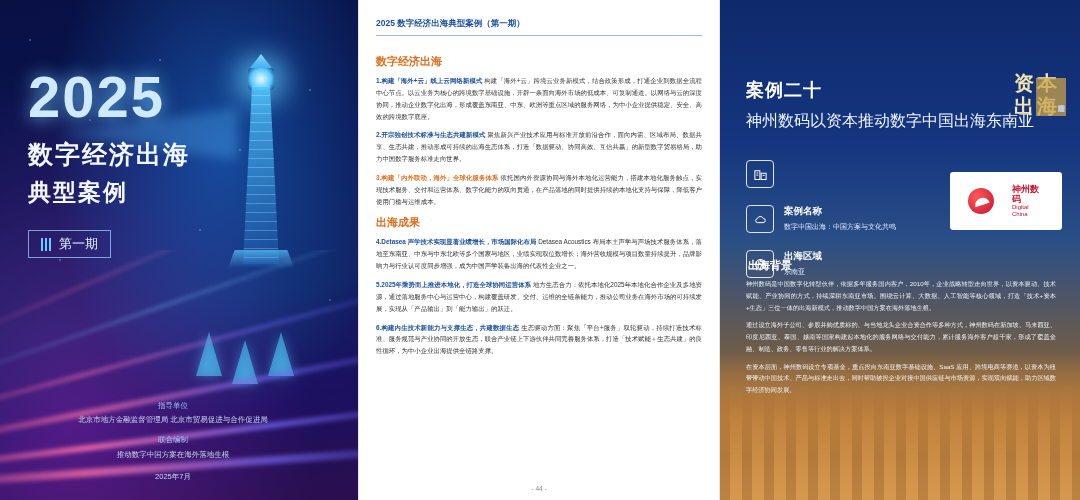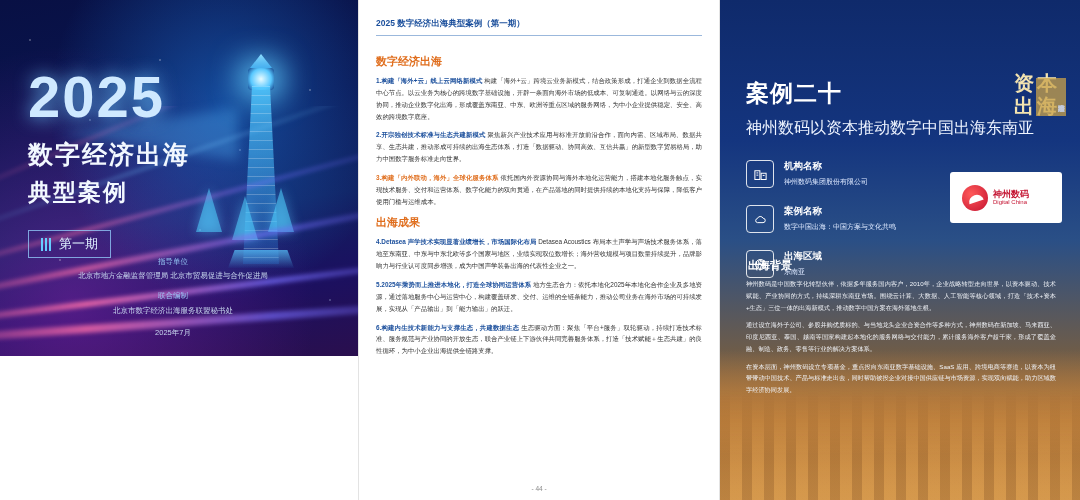--- a/index.html
+++ b/index.html
@@ -5,21 +5,21 @@
   html,body{margin:0;padding:0;}
   body{
     width:1080px;height:500px;overflow:hidden;
     font-family:"Liberation Sans","DejaVu Sans",sans-serif;
     background:#ffffff;
   }
   .page{position:relative;width:1080px;height:500px;display:flex;}
 
   
   .cover{
-    position:relative;width:358px;height:356px;overflow:hidden;
+    position:relative;width:358px;height:500px;overflow:hidden;
     background:
       radial-gradient(ellipse at 62% 30%, rgba(30,120,220,.55) 0%, rgba(10,30,90,0) 55%),
       radial-gradient(ellipse at 20% 85%, rgba(150,40,180,.45) 0%, rgba(10,20,70,0) 60%),
       linear-gradient(170deg,#081044 0%,#0a1550 35%,#10205f 60%,#1b1060 80%,#2a0f4e 100%);
     color:#fff;
   }
   .cover .stars{position:absolute;inset:0;
     background-image:
       radial-gradient(1px 1px at 30px 40px,#fff,transparent),
       radial-gradient(1px 1px at 90px 120px,#cfe6ff,transparent),
@@ -102,29 +102,29 @@
     color:#fff;}
   .right .city{position:absolute;left:0;right:0;bottom:0;height:150px;
     background:
       linear-gradient(180deg,rgba(190,120,50,.0) 0%,rgba(200,130,60,.55) 35%,rgba(225,165,85,.85) 100%);}
   .right .city:after{content:"";position:absolute;left:0;right:0;bottom:0;height:110px;
     background:
       repeating-linear-gradient(90deg,rgba(120,70,30,.35) 0 10px,rgba(160,100,45,.15) 10px 22px);
     -webkit-mask-image:linear-gradient(180deg,transparent,#000 60%);
     mask-image:linear-gradient(180deg,transparent,#000 60%);}
   .case-head{position:absolute;left:26px;top:78px;}
-  .case-no{font-size:23px;font-weight:700;letter-spacing:1px;}
+  .case-no{font-size:18px;font-weight:700;letter-spacing:1px;}
   .case-title{font-size:16px;margin-top:9px;color:#eef4ff;}
   .zbch{position:absolute;right:20px;top:72px;text-align:left;}
   .zbch .l1,.zbch .l2{font-size:20px;font-weight:700;color:#f3e3b0;letter-spacing:3px;line-height:1.15;}
   .zbch .stamp{position:absolute;right:-6px;top:6px;width:30px;height:38px;background:#c9a24a;opacity:.75;
     clip-path:polygon(0 0,100% 0,100% 100%,0 100%);font-size:7px;color:#fff;writing-mode:vertical-rl;
     text-align:center;padding-top:4px;box-sizing:border-box;}
-  .logo{position:absolute;right:18px;top:172px;width:112px;height:51px;background:#fff;border-radius:3px;
-    display:flex;align-items:center;gap:5px;padding:0 12px;box-sizing:border-box;}
+  .logo{position:absolute;right:18px;top:172px;width:112px;height:58px;background:#fff;border-radius:3px;
+    display:flex;align-items:center;gap:18px;padding:0 18px;box-sizing:border-box;}
   .logo .mark{width:26px;height:26px;border-radius:50%;
     background:radial-gradient(circle at 35% 35%,#ff5a5a,#c41230);position:relative;flex:none;}
   .logo .mark:after{content:"";position:absolute;left:6px;top:10px;width:15px;height:7px;background:#fff;
     border-radius:50%/100% 100% 0 0;transform:rotate(-18deg);}
   .logo .txt{line-height:1.15;}
   .logo .cn{font-size:9px;font-weight:700;color:#c41230;}
   .logo .en{font-size:6px;color:#c41230;}
   .info{position:absolute;left:26px;top:160px;width:210px;}
   .info .row{display:flex;gap:10px;margin-bottom:17px;}
   .info .ic{width:26px;height:26px;flex:none;border:1.3px solid rgba(255,255,255,.85);border-radius:4px;
@@ -179,21 +179,21 @@
       <div class="issue">
         <span class="bars"></span>
         <span>第一期</span>
       </div>
     </div>
 
     <div class="cover-foot">
       <div class="lbl">指导单位</div>
       <div>北京市地方金融监督管理局    北京市贸易促进与合作促进局</div>
       <div class="lbl" style="margin-top:6px">联合编制</div>
-      <div>北京市数字经济出海服务联盟秘书处</div>
+      <div>推动数字中国方案在海外落地生根</div>
       <div style="margin-top:8px">2025年7月</div>
     </div>
   </section>
 
   <section class="mid">
     <div class="sep" style="left:0"></div>
     <div class="mid-head">2025 数字经济出海典型案例（第一期）</div>
 
     <div class="mid-body">
       <div class="sec-title">数字经济出海</div>
@@ -257,24 +257,20 @@
       <div class="row">
         <div class="ic">
           <svg viewBox="0 0 24 24" fill="none" stroke="#ffffff" stroke-width="1.6">
             <rect x="3" y="6" width="8" height="14"></rect>
               <rect x="13" y="10" width="8" height="10"></rect>
             <line x1="5.5" y1="9.5" x2="8.5" y2="9.5"></line>
               <line x1="5.5" y1="13" x2="8.5" y2="13"></line>
             <line x1="15.5" y1="13.5" x2="18.5" y2="13.5"></line>
           </svg>
         </div>
-        <div>
-          <div class="k">机构名称</div>
-          <div class="v">神州数码集团股份有限公司</div>
-        </div>
       </div>
       <div class="row">
         <div class="ic">
           <svg viewBox="0 0 24 24" fill="none" stroke="#ffffff" stroke-width="1.6">
             <path d="M7 17h9a3.5 3.5 0 0 0 .2-7A5 5 0 0 0 7 10.5 3.3 3.3 0 0 0 7 17z"></path>
           </svg>
         </div>
         <div>
           <div class="k">案例名称</div>
           <div class="v">数字中国出海：中国方案与文化共鸣</div>

